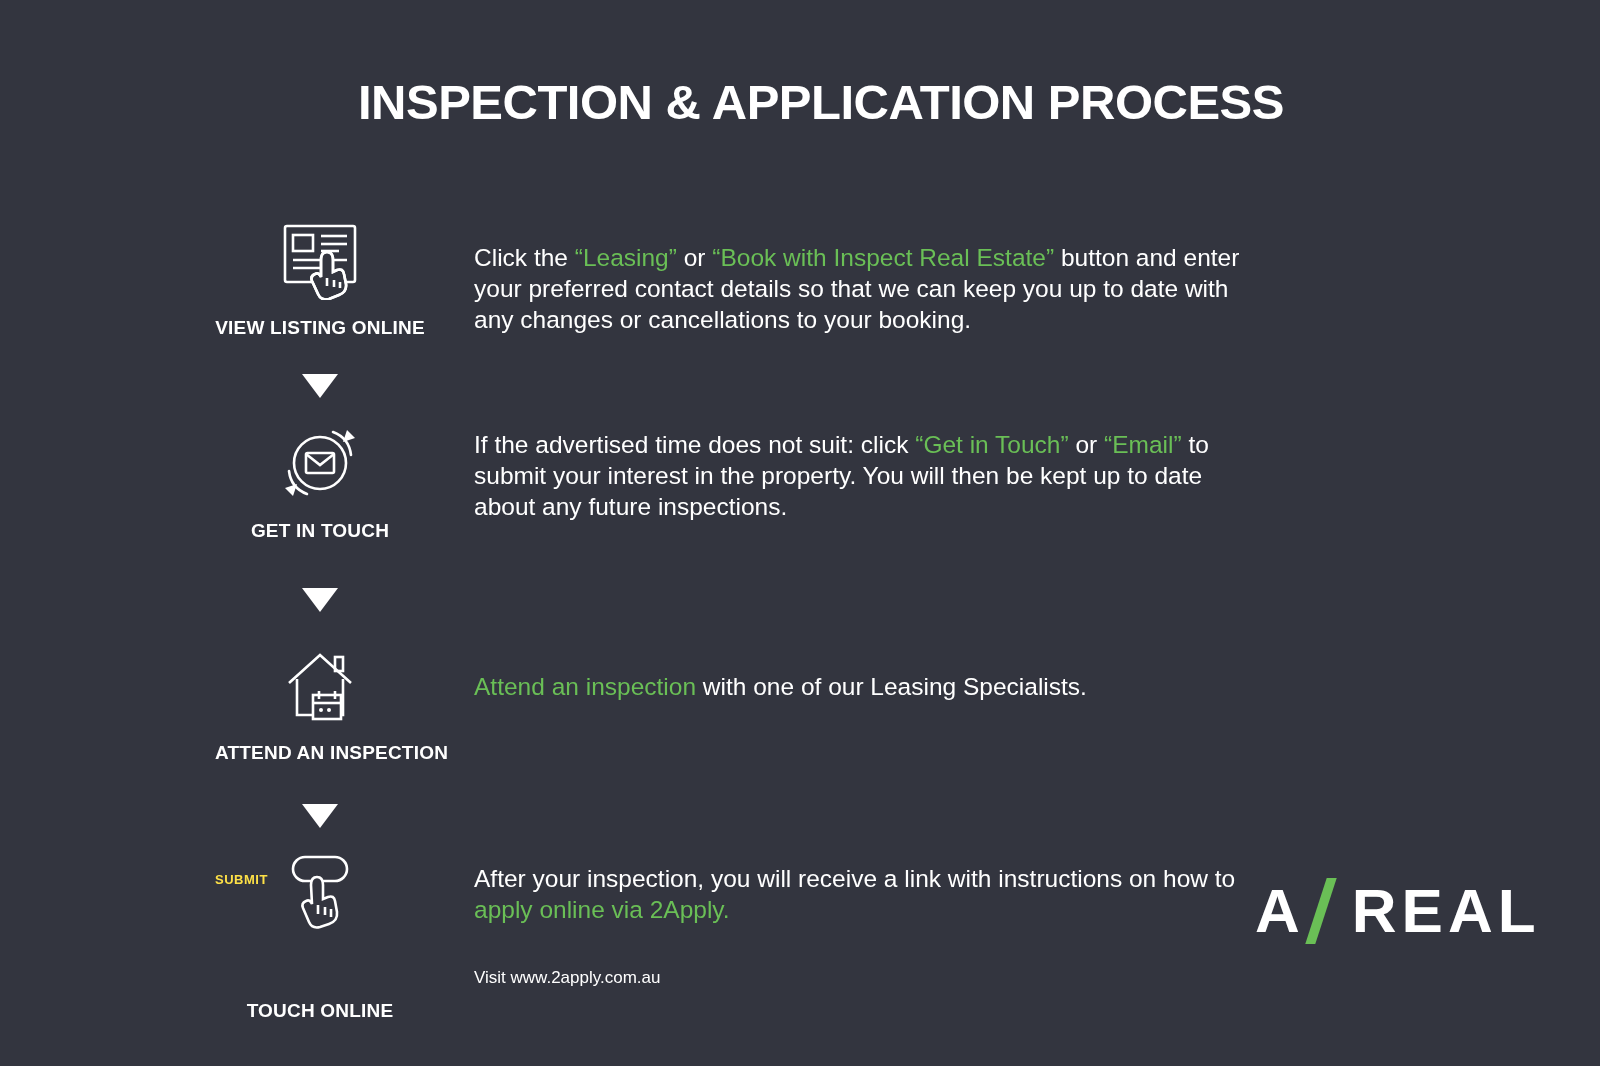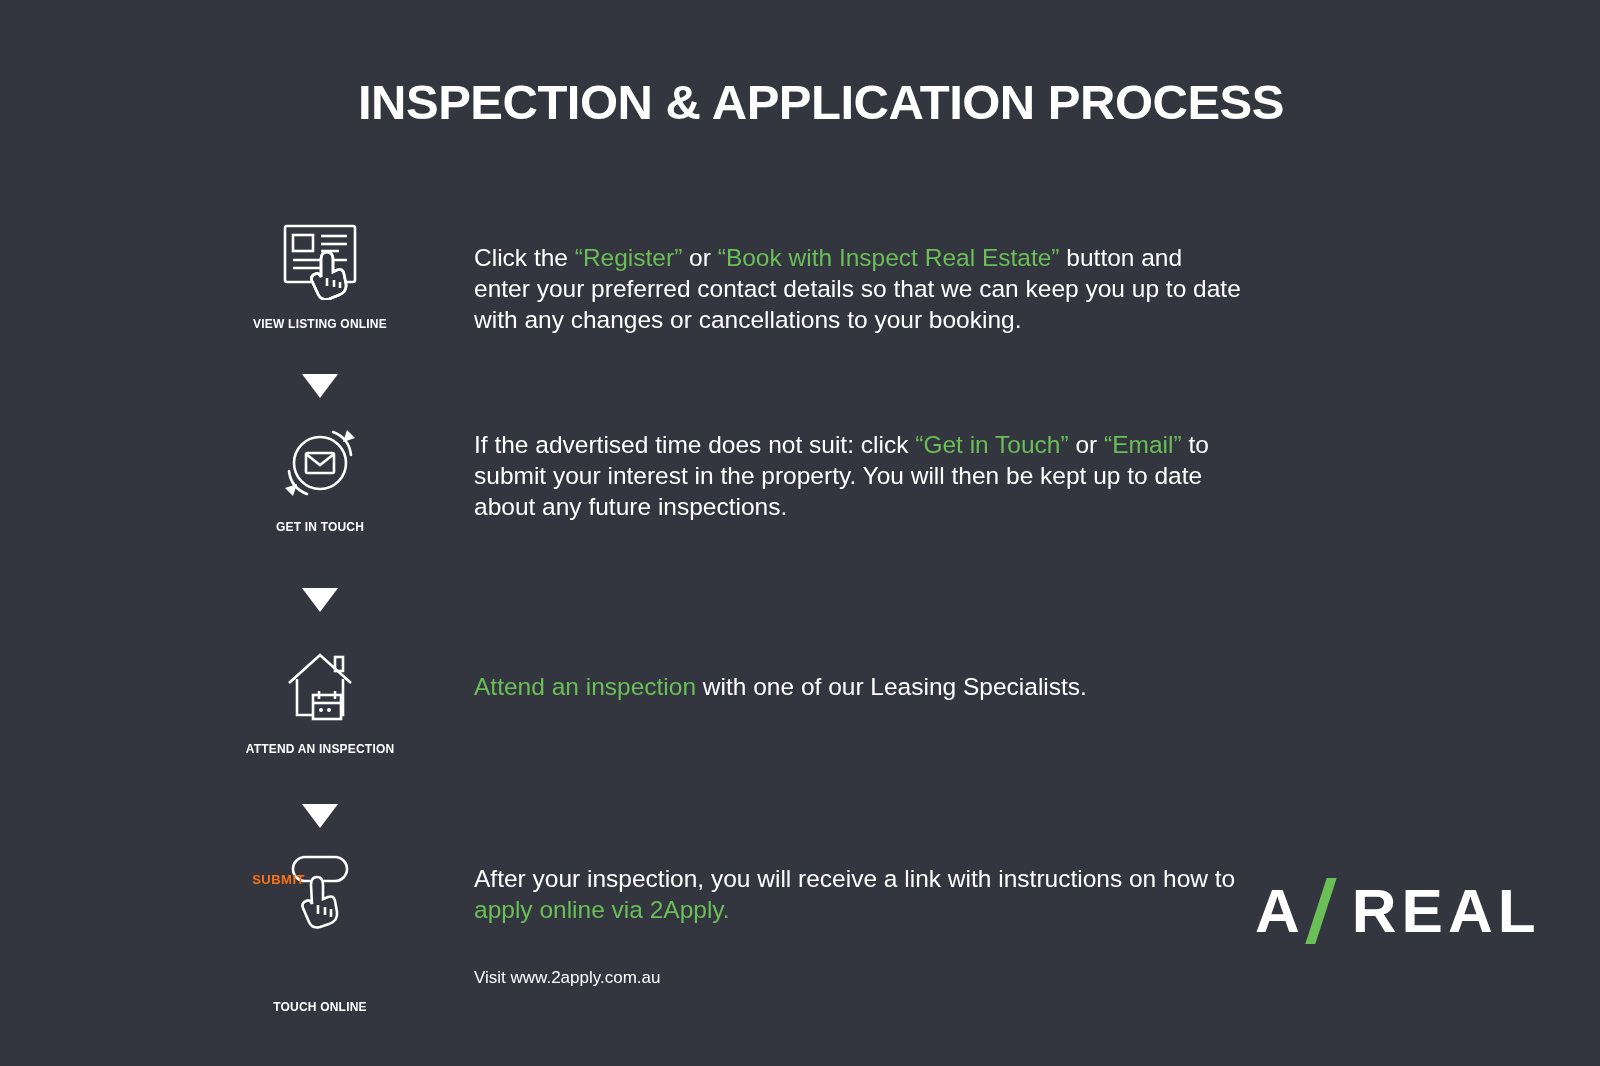--- a/index.html
+++ b/index.html
@@ -55,21 +55,21 @@
 
   .icon-box {
     height: 90px;
     display: flex;
     align-items: center;
     justify-content: center;
   }
 
   .step-label {
     margin-top: 12px;
-    font-size: 12px;
+    font-size: 19px;
     font-weight: bold;
     letter-spacing: 0.2px;
     color: #ffffff;
     white-space: nowrap;
   }
 
   .step-text {
     position: absolute;
     left: 474px;
     width: 770px;
@@ -171,21 +171,21 @@
             </g>
             <path d="M44 40 q0 -8 6 -8 q6 0 6 8 l0 12 l4 -2 q6 -2 7 4 l2 10 q1 8 -7 11 l-10 4 q-8 2 -11 -5 l-6 -13 q-2 -5 3 -7 q4 -2 6 3 z" fill="none"></path>
             <line x1="50" y1="58" x2="50" y2="66"></line>
             <line x1="57" y1="60" x2="57" y2="67"></line>
             <line x1="63" y1="62" x2="63" y2="68"></line>
           </svg>
         </div>
         <div class="step-label">VIEW LISTING ONLINE</div>
       </div>
       <div class="step-text" style="top:28px;">
-        <span>Click the </span><span class="hl">“Register”</span><span> or </span><span class="hl">“Book with Inspect Real Estate”</span><span> button and enter your preferred contact details so that we can keep you up to date with any changes or cancellations to your booking.</span>
+        <span>Click the </span><span class="hl">“Leasing”</span><span> or </span><span class="hl">“Book with Inspect Real Estate”</span><span> button and enter your preferred contact details so that we can keep you up to date with any changes or cancellations to your booking.</span>
       </div>
     </div>
 
     <div class="arrow" style="position:relative;left:215px;margin-top:-6px;"><span></span></div>
 
     <div class="step" style="height:178px; margin-top:16px;">
       <div class="step-icon-col" style="top:0;text-align:center;">
         <div class="icon-box">
           <svg width="86" height="82" viewBox="0 0 86 82" fill="none" stroke="#ffffff" stroke-width="2.6">
             <circle cx="43" cy="41" r="26"></circle>
@@ -233,21 +233,21 @@
     <div class="step" style="height:170px; margin-top:16px;">
       <div class="step-icon-col" style="top:0;">
         <div class="icon-box" style="position:relative;">
           <svg width="90" height="84" viewBox="0 0 90 84" fill="none" stroke="#ffffff" stroke-width="2.6">
             <rect x="18" y="6" width="54" height="24" rx="12"></rect>
             <path d="M36 34 q0 -8 6 -8 q6 0 6 8 l0 14 l5 -2 q6 -2 7 4 l2 11 q1 9 -8 12 l-9 3 q-8 2 -11 -5 l-6 -14 q-2 -5 3 -7 q4 -2 6 3 z" fill="#33353f"></path>
             <line x1="43" y1="54" x2="43" y2="63"></line>
             <line x1="50" y1="56" x2="50" y2="64"></line>
             <line x1="56" y1="58" x2="56" y2="66"></line>
           </svg>
-          <div style="position:absolute; top:24px; left:0; width:90px; text-align:right; font-size:13px; font-weight:bold; color:#f97316; letter-spacing:0.5px;">SUBMIT</div>
+          <div style="position:absolute; top:24px; left:0; width:90px; text-align:left; font-size:13px; font-weight:bold; color:#fde047; letter-spacing:0.5px;">SUBMIT</div>
         </div>
         <div class="step-label" style="margin-top:62px;">TOUCH ONLINE</div>
       </div>
       <div class="step-text" style="top:16px;">
         <span>After your inspection, you will receive a link with instructions on how to </span><span class="hl">apply online via 2Apply.</span>
       </div>
       <div class="visit-line" style="top:100px;margin-top:20px;">Visit www.2apply.com.au</div>
     </div>
 
   </div>

